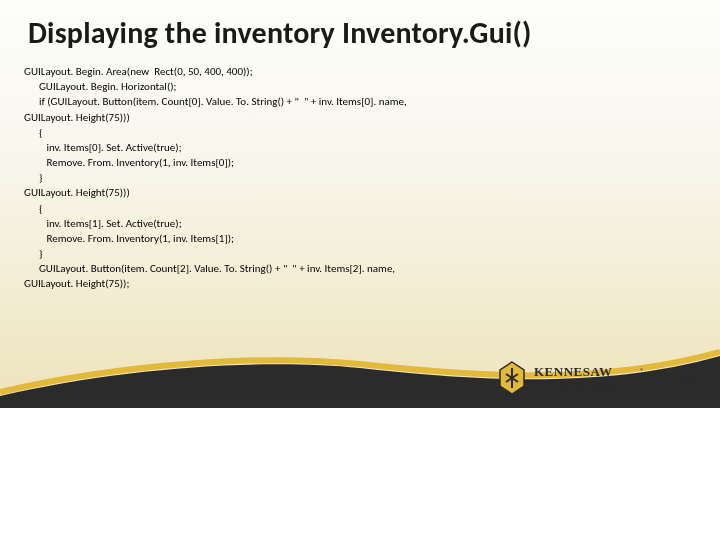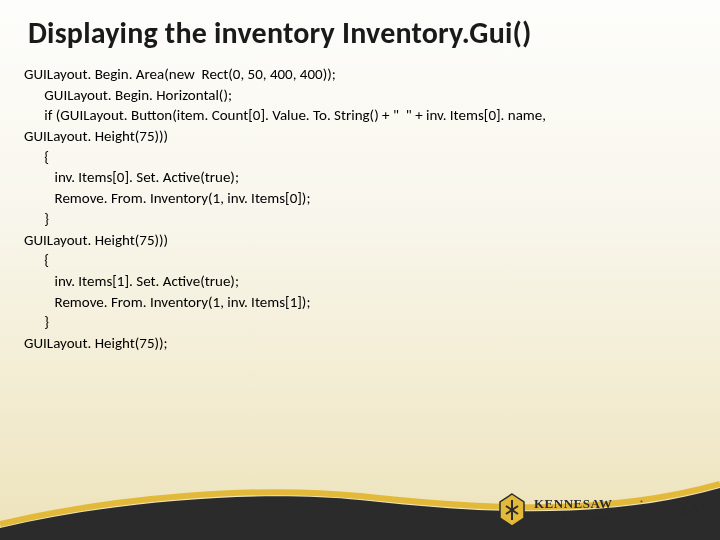--- a/index.html
+++ b/index.html
@@ -1,33 +1,33 @@
 <!DOCTYPE html>
 <html><head>
 <meta charset="utf-8">
 <style>
   * { margin: 0; padding: 0; box-sizing: border-box; }
   html, body { width: 720px; height: 540px; overflow: hidden; font-family: Calibri, Arial, sans-serif; }
   .slide {
-    width: 720px; height: 540px;
+    width: 720px; height: 408px;
     background: linear-gradient(to bottom, #fdfdfb 0%, #f8f6ec 40%, #f3edd4 70%, #ede2ba 100%);
     position: relative;
   }
   .title {
     position: absolute;
     top: 14px; left: 28px; right: 20px;
     font-size: 30px;
     font-weight: 700;
     color: #1a1a1a;
     letter-spacing: 0.2px;
   }
   .body {
     position: absolute;
     top: 64px; left: 24px; right: 24px;
-    font-size: 15px;
+    font-size: 11px;
     line-height: 1.38;
     color: #000;
     font-family: Calibri, Arial, sans-serif;
   }
   .body .line { white-space: pre; }
   .pagenum {
     position: absolute;
     right: 22px; bottom: 22px;
     font-size: 14px;
     color: #2a2a2a;
@@ -61,20 +61,21 @@
     <div class="line">GUILayout. Height(75)))</div>
     <div class="line">      {</div>
     <div class="line">         inv. Items[0]. Set. Active(true);</div>
     <div class="line">         Remove. From. Inventory(1, inv. Items[0]);</div>
     <div class="line">      }</div>
     <div class="line">GUILayout. Height(75)))</div>
     <div class="line">      {</div>
     <div class="line">         inv. Items[1]. Set. Active(true);</div>
     <div class="line">         Remove. From. Inventory(1, inv. Items[1]);</div>
     <div class="line">      }</div>
+    <div class="line">      GUILayout. Button(item. Count[2]. Value. To. String() + "  " + inv. Items[2]. name,</div>
     <div class="line">GUILayout. Height(75));</div>
   </div>
 
   <div class="footer-shape">
     <svg viewBox="0 0 720 70" preserveAspectRatio="none">
       <path d="M0,58 C120,30 260,20 360,30 C470,42 600,52 720,18 L720,70 L0,70 Z" fill="#2b2b2b"></path>
       <path d="M0,54 C120,26 260,16 360,26 C470,38 600,48 720,14" fill="none" stroke="#e3b93a" stroke-width="6"></path>
     </svg>
   </div>
 

